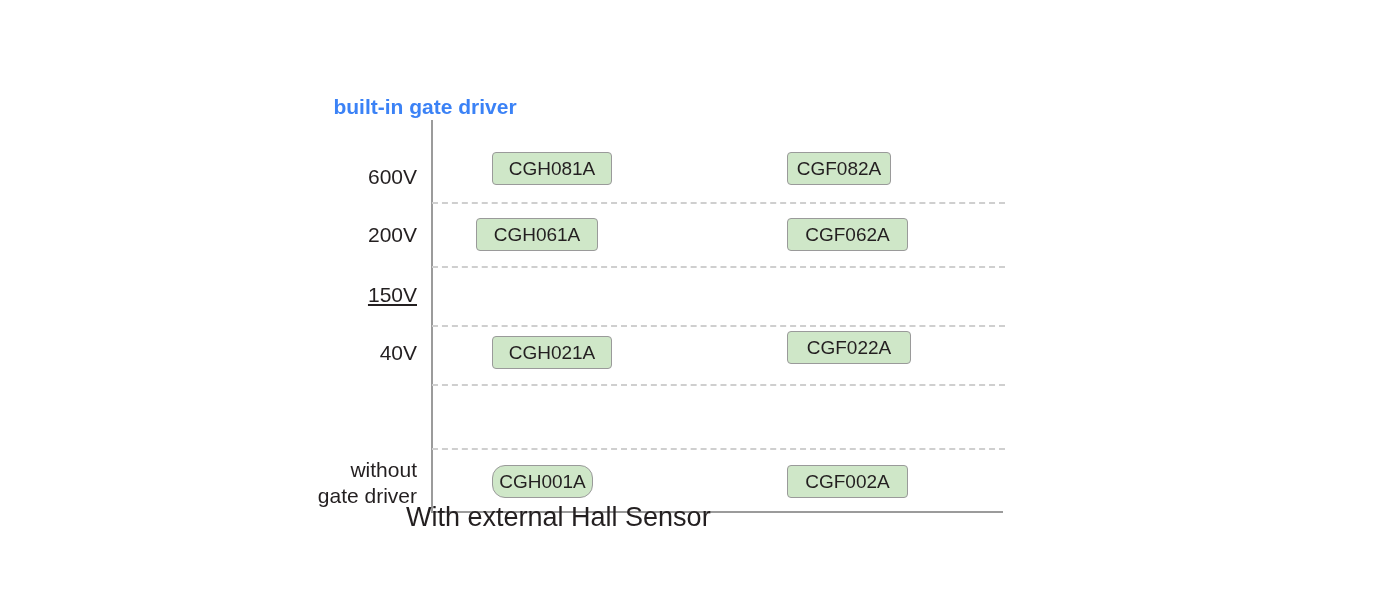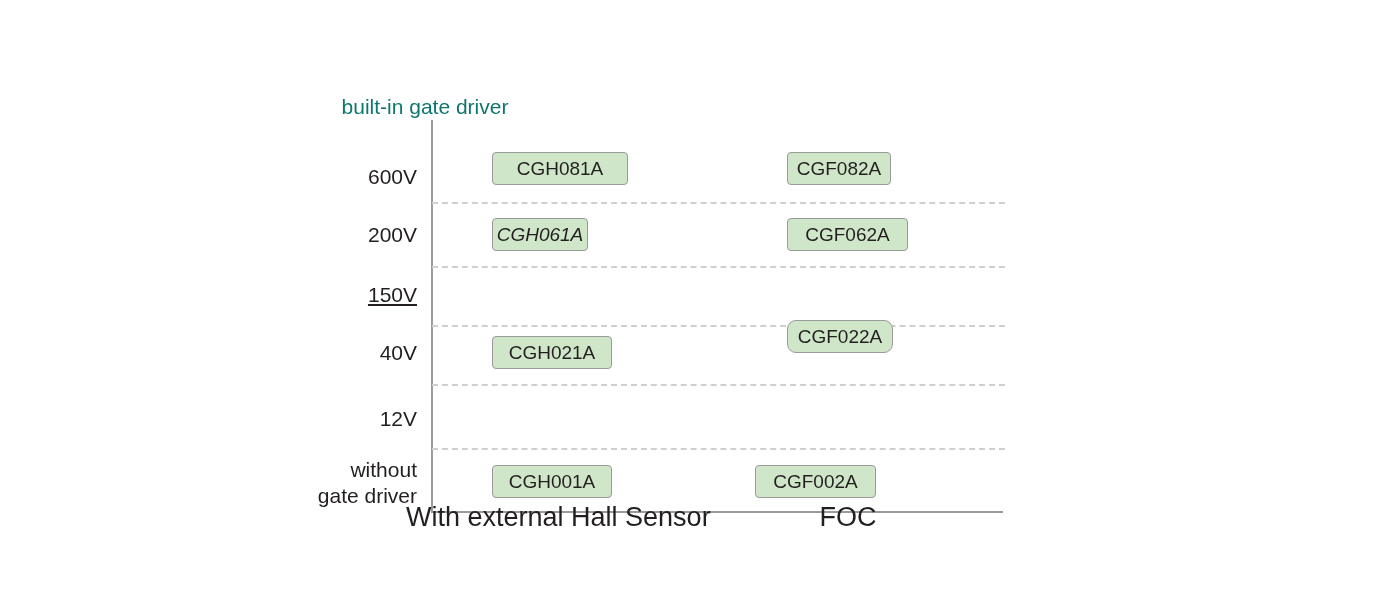--- a/index.html
+++ b/index.html
@@ -51,22 +51,23 @@
 
   
   .y-axis-title {
     position: absolute;
     top: 94px;
     left: 275px;
     width: 300px;
     text-align: center;
     font-size: 21px;
     line-height: 26px;
-    color: #0f766e;
+    color: #3b82f6;
     white-space: nowrap;
+    font-weight: bold;
   }
 
   
   .y-tick {
     position: absolute;
     right: 983px; 
     width: 220px;
     text-align: right;
     font-size: 21px;
     line-height: 26px;
@@ -126,34 +127,30 @@
   </div>
   <div class="y-tick" style="top:222px;">
     <span class="tick-line">200V</span>
   </div>
   <div class="y-tick" style="top:282px;text-decoration:underline;">
     <span class="tick-line">150V</span>
   </div>
   <div class="y-tick" style="top:340px;">
     <span class="tick-line">40V</span>
   </div>
-  <div class="y-tick" style="top:406px;">
-    <span class="tick-line">12V</span>
-  </div>
   <div class="y-tick" style="top:457px;">
     <span class="tick-line">without</span>
     <span class="tick-line">gate driver</span>
   </div>
 
   <div class="x-tick" style="left:406px; width:300px;">With external Hall Sensor</div>
-  <div class="x-tick" style="left:748px; width:200px;">FOC</div>
 
-  <div class="cell-box" style="left:492px; top:152px; width:136px;">CGH081A</div>
-  <div class="cell-box" style="left:492px; top:218px; width:96px;font-style:italic;">CGH061A</div>
+  <div class="cell-box" style="left:492px; top:152px; width:120px;">CGH081A</div>
+  <div class="cell-box" style="left:476px; top:218px; width:122px;">CGH061A</div>
   <div class="cell-box" style="left:492px; top:336px; width:120px;">CGH021A</div>
-  <div class="cell-box" style="left:492px; top:465px; width:120px;">CGH001A</div>
+  <div class="cell-box" style="left:492px; top:465px; width:101px;border-radius:13px;">CGH001A</div>
 
   <div class="cell-box" style="left:787px; top:152px; width:104px;">CGF082A</div>
   <div class="cell-box" style="left:787px; top:218px; width:121px;">CGF062A</div>
-  <div class="cell-box" style="left:787px; top:320px; width:106px;border-radius:9px;">CGF022A</div>
-  <div class="cell-box" style="left:755px; top:465px; width:121px;">CGF002A</div>
+  <div class="cell-box" style="left:787px; top:331px; width:124px;">CGF022A</div>
+  <div class="cell-box" style="left:787px; top:465px; width:121px;">CGF002A</div>
 
 </div>
 
 </body></html>

